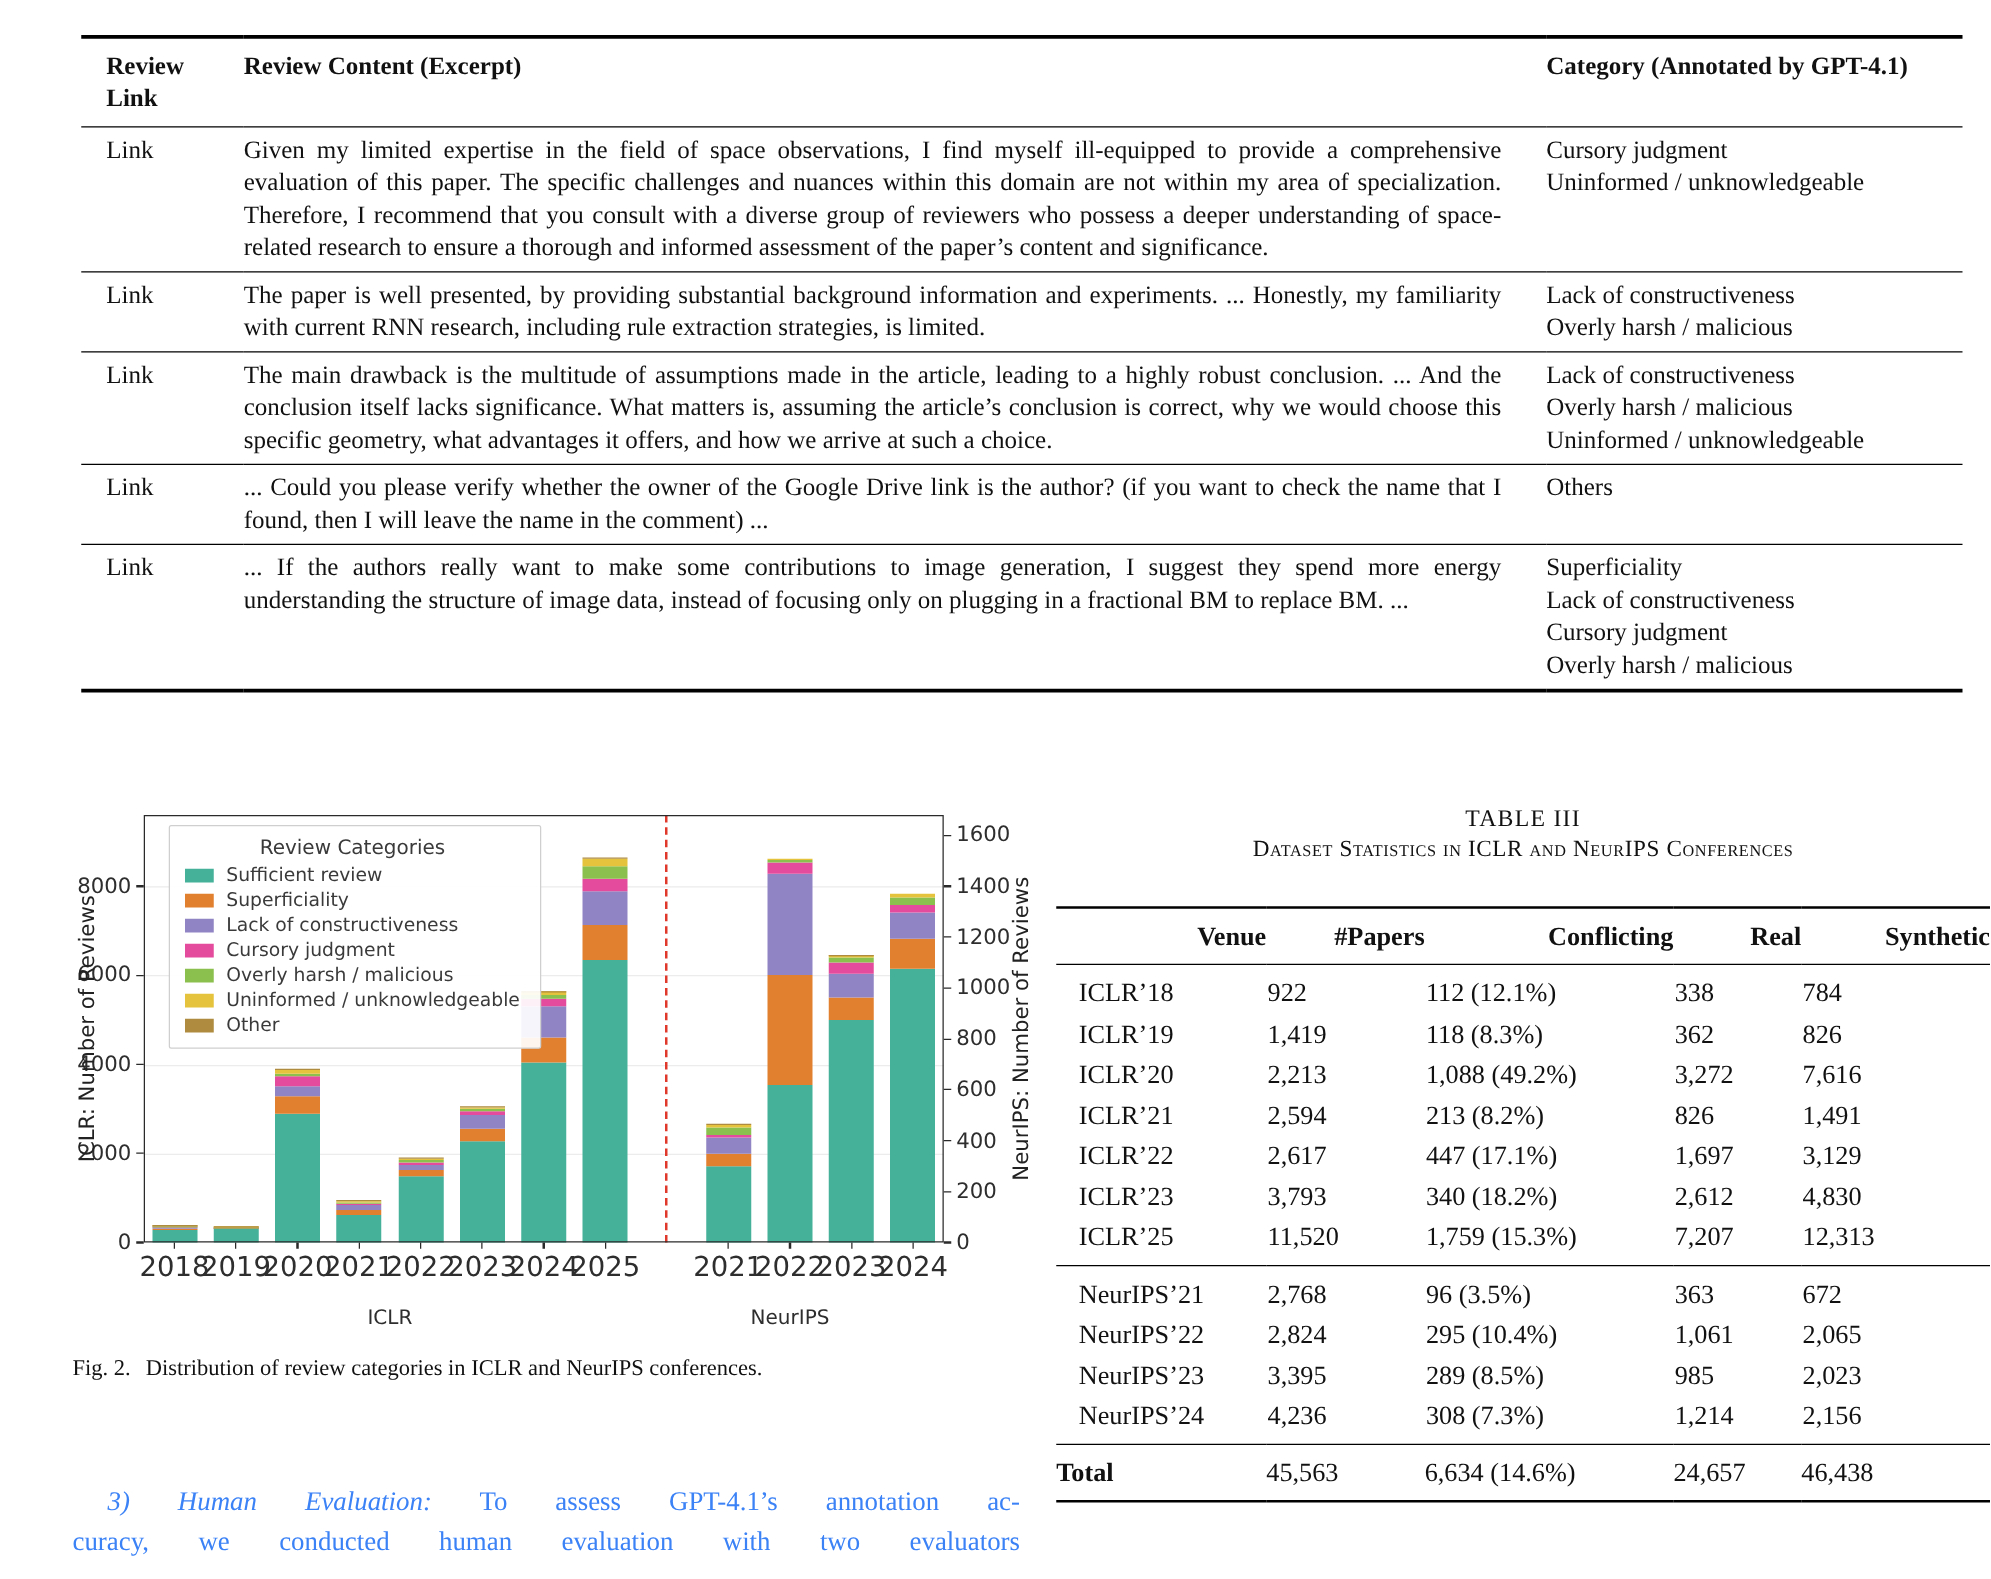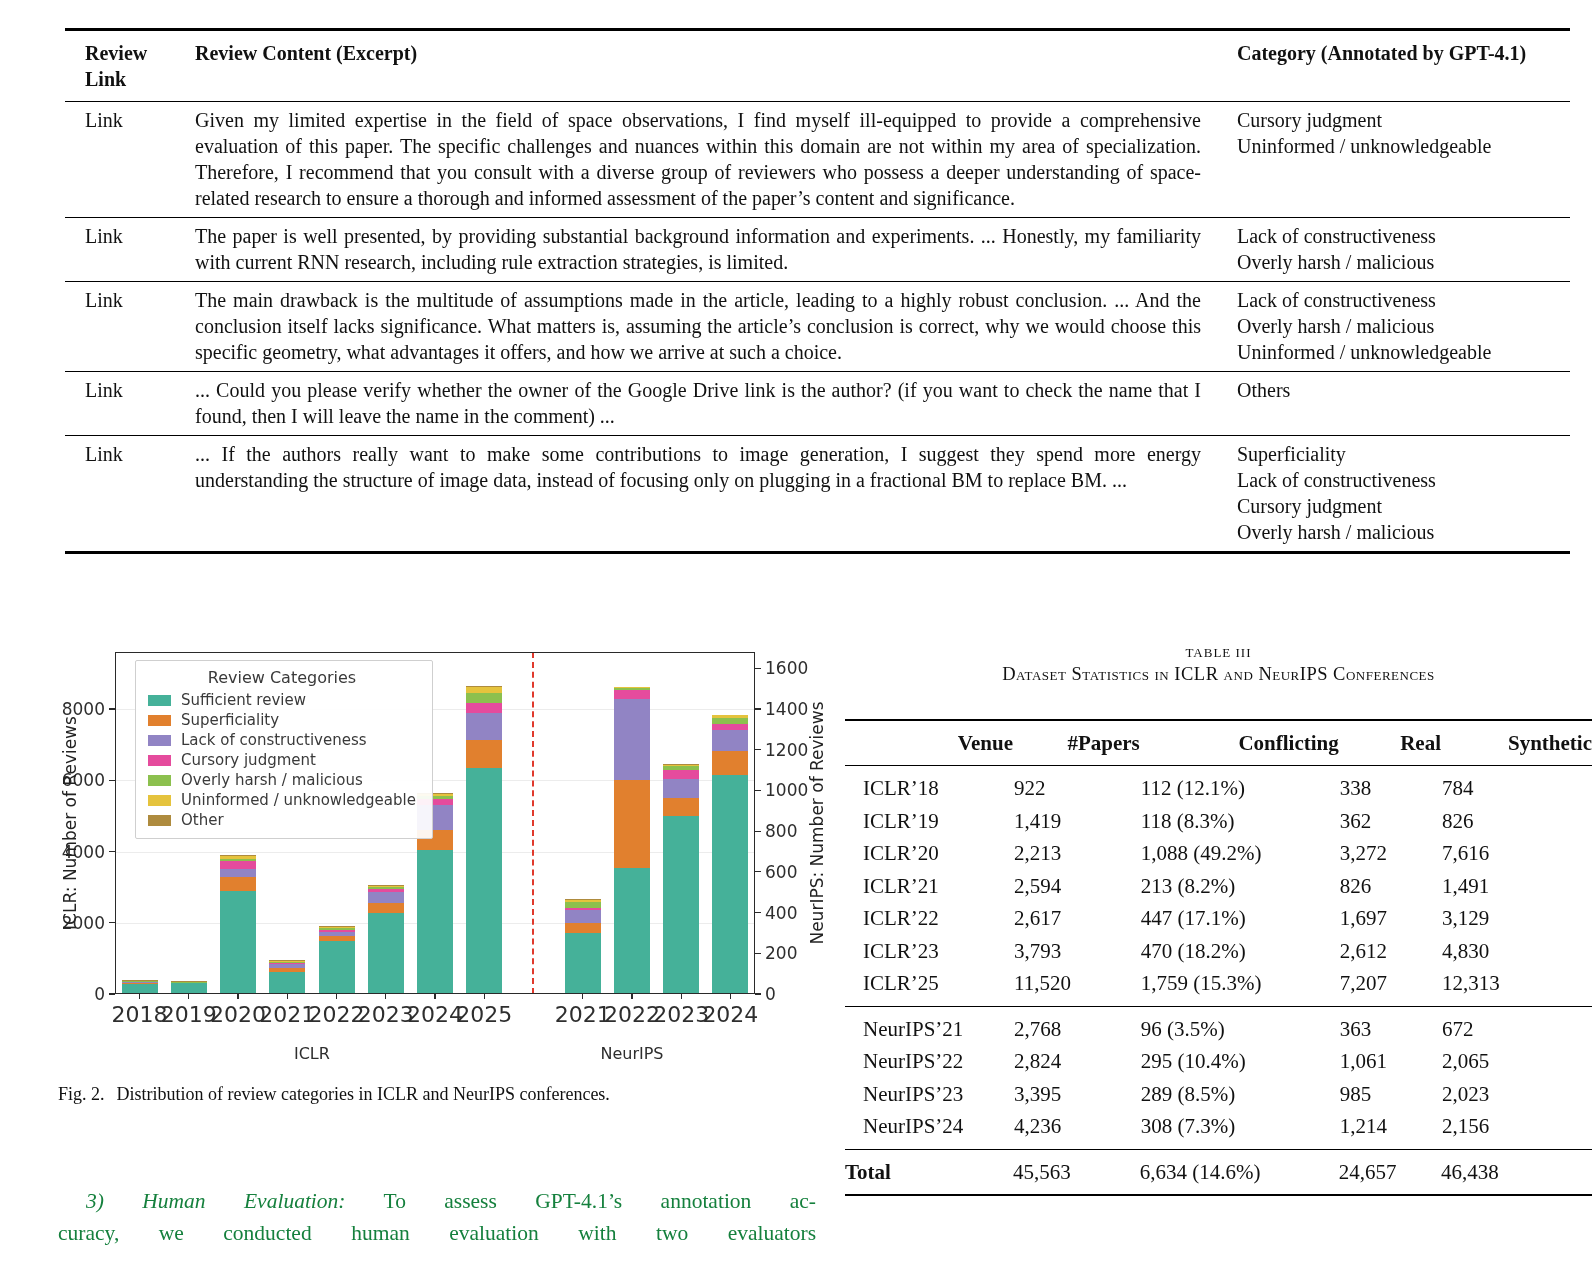--- a/index.html
+++ b/index.html
@@ -39,28 +39,28 @@
   .legend-title{font-size:16px;color:#3a3a3a;text-align:center;margin-bottom:3px;}
   .legend-row{display:flex;align-items:center;height:20px;}
   .legend-swatch{width:23px;height:11px;margin-right:10px;flex:0 0 auto;}
   .legend-label{font-size:15px;color:#3a3a3a;white-space:nowrap;}
   .bar-seg{position:absolute;}
 
   .fig-caption{position:absolute;left:58px;top:1084px;width:760px;font-size:18px;color:#111;}
   .fig-caption .cap-gap{margin-left:12px;}
 
   
-  .bodytext{position:absolute;left:58px;top:1185px;width:758px;font-size:21.5px;line-height:32px;color:#15803d;}
+  .bodytext{position:absolute;left:58px;top:1185px;width:758px;font-size:21.5px;line-height:32px;color:#3b82f6;}
   .jline{text-align:justify;text-align-last:justify;}
   .indent{display:inline-block;width:28px;}
   .sec-label{font-style:italic;}
 
   
   .table3{position:absolute;left:845px;top:645px;width:747px;color:#111;}
-  .t3-title{text-align:center;font-size:13px;letter-spacing:1px;}
+  .t3-title{text-align:center;font-size:19px;letter-spacing:1px;}
   .t3-subtitle{text-align:center;font-size:18.5px;font-variant:small-caps;letter-spacing:.5px;margin-top:3px;}
   .booktabs{width:100%;border-collapse:collapse;margin-top:34px;font-size:21px;
             border-top:2.6px solid #000;border-bottom:2.6px solid #000;}
   .booktabs th{text-align:right;font-weight:bold;padding:10px 0 9px 0;font-family:Liberation Serif, serif;}
   .booktabs thead tr{border-bottom:1.6px solid #000;}
   .booktabs td{text-align:left;vertical-align:top;line-height:30.5px;}
   .booktabs tbody.sect{border-top:1.6px solid #000;}
   .booktabs tbody tr:first-child td{padding-top:7px;}
   .booktabs tbody tr:last-child td{padding-bottom:7px;}
   .booktabs .total-row td{padding:10px 0 11px 0;}
@@ -374,21 +374,21 @@
           <tr>
             <td class="venue t3-c1">ICLR’22</td>
             <td>2,617</td>
             <td>447 (17.1%)</td>
             <td>1,697</td>
             <td>3,129</td>
           </tr>
           <tr>
             <td class="venue t3-c1">ICLR’23</td>
             <td>3,793</td>
-            <td>470 (18.2%)</td>
+            <td>340 (18.2%)</td>
             <td>2,612</td>
             <td>4,830</td>
           </tr>
           <tr>
             <td class="venue t3-c1">ICLR’25</td>
             <td>11,520</td>
             <td>1,759 (15.3%)</td>
             <td>7,207</td>
             <td>12,313</td>
           </tr>

